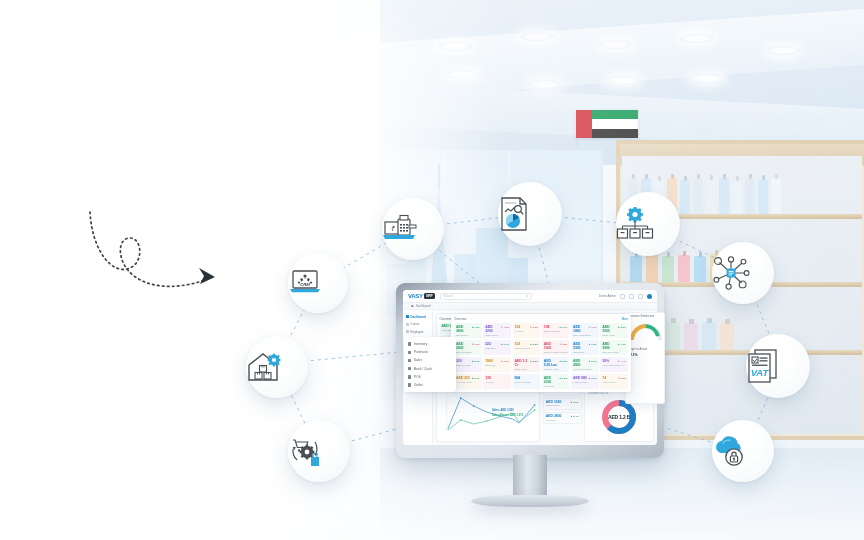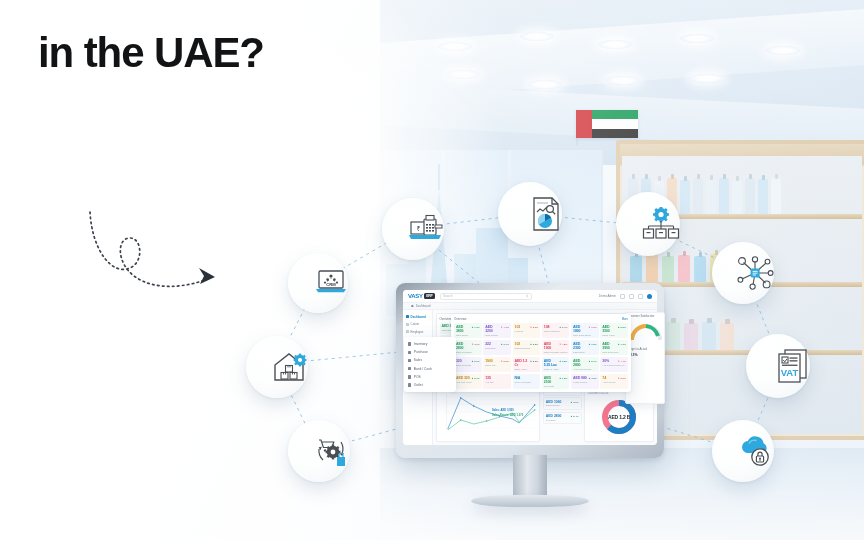--- a/index.html
+++ b/index.html
@@ -244,21 +244,21 @@
   .om-item{
     display:flex; align-items:center; gap:2.4px; padding:2.1px 4px; font-size:3.3px; color:#58646f;
   }
   .om-ico{ width:3.4px;height:3.4px;border-radius:.6px;background:#7b8794; flex:none;}
 
   
   .bubble{
     position:absolute; border-radius:50%; z-index:22;
     background:radial-gradient(circle at 34% 28%, #ffffff 0%, #fdfefe 48%, #f1f5f8 100%);
     box-shadow:0 8px 18px rgba(80,110,140,.17), 0 1px 3px rgba(80,110,140,.10);
-    display:flex; align-items:center; justify-content:flex-end;
+    display:flex; align-items:center; justify-content:flex-start;font-style:italic;
   }
   .bubble svg{ display:block; }
 </style>
 </head>
 <body>
 
 <div id="stage">
 
   <div class="bg-base"></div>
   <div class="bg-left-wash"></div>
@@ -342,21 +342,20 @@
       </div>
     </div>
 
     <div class="floor"></div>
     <div class="floor-gloss"></div>
   </div>
 
   <div class="bg-haze"></div>
 
   <div class="headline">
-    <div class="h-line">in the UAE?</div>
   </div>
 
   <svg class="doodle" width="150" height="95" viewBox="0 0 150 95">
     <path d="M4 6 C 6 44, 26 70, 44 62 C 58 56, 56 32, 44 32 C 31 32, 30 56, 48 70 C 68 85, 100 82, 124 72" fill="none" stroke="#3c434c" stroke-width="1.7" stroke-dasharray="1.6 3.4" stroke-linecap="round"></path>
     <path d="M113 62 L129 71 L114 78 L118 70 Z" fill="#2b3138"></path>
   </svg>
 
   <svg class="links" width="864" height="540">
     <g stroke="#8fbfe0" stroke-width="1" stroke-dasharray="3 4" fill="none" opacity=".85">
       <path d="M318 283 L412 228"></path>

